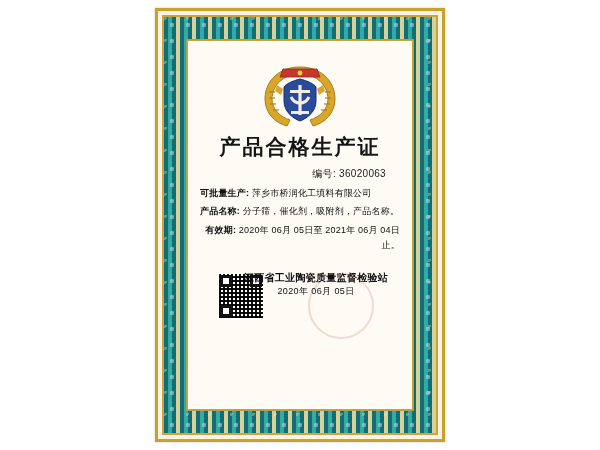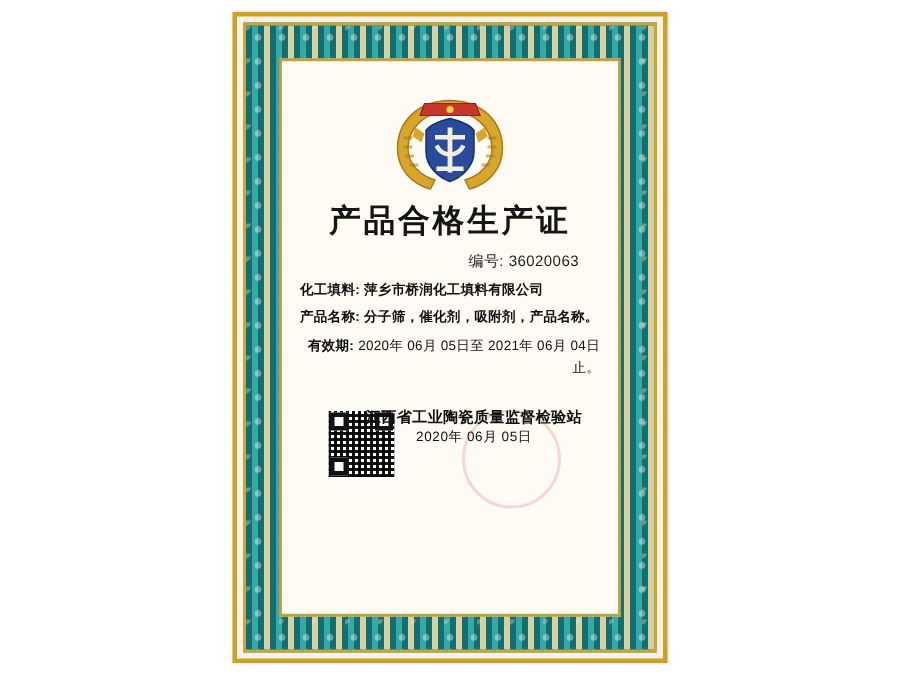--- a/index.html
+++ b/index.html
@@ -135,21 +135,21 @@
     font-size: 9px;
     line-height: 15px;
     color: #101010;
     margin-bottom: 3px;
     letter-spacing: 0.2px;
   }
   .field .lbl {
     font-weight: bold;
   }
   .field .val {
-    font-weight: bold;
+    font-weight: normal;
   }
 
   .para {
     font-size: 9px;
     line-height: 15px;
     color: #101010;
     text-indent: 18px;
     margin-top: 4px;
     margin-bottom: 4px;
     letter-spacing: 0.2px;
@@ -284,21 +284,21 @@
       </div>
 
       <div class="title">产品合格生产证</div>
 
       <div class="code-line">
         <span>编号:</span>
         <span>36020063</span>
       </div>
 
       <div class="field">
-        <span class="lbl">化工填料:</span>
+        <span class="lbl">可批量生产:</span>
         <span class="val">萍乡市桥润化工填料有限公司</span>
       </div>
 
       <div class="field">
         <span class="lbl">产品名称:</span>
         <span class="val">分子筛，催化剂，吸附剂，产品名称。</span>
       </div>
 
 
       <div class="valid">

